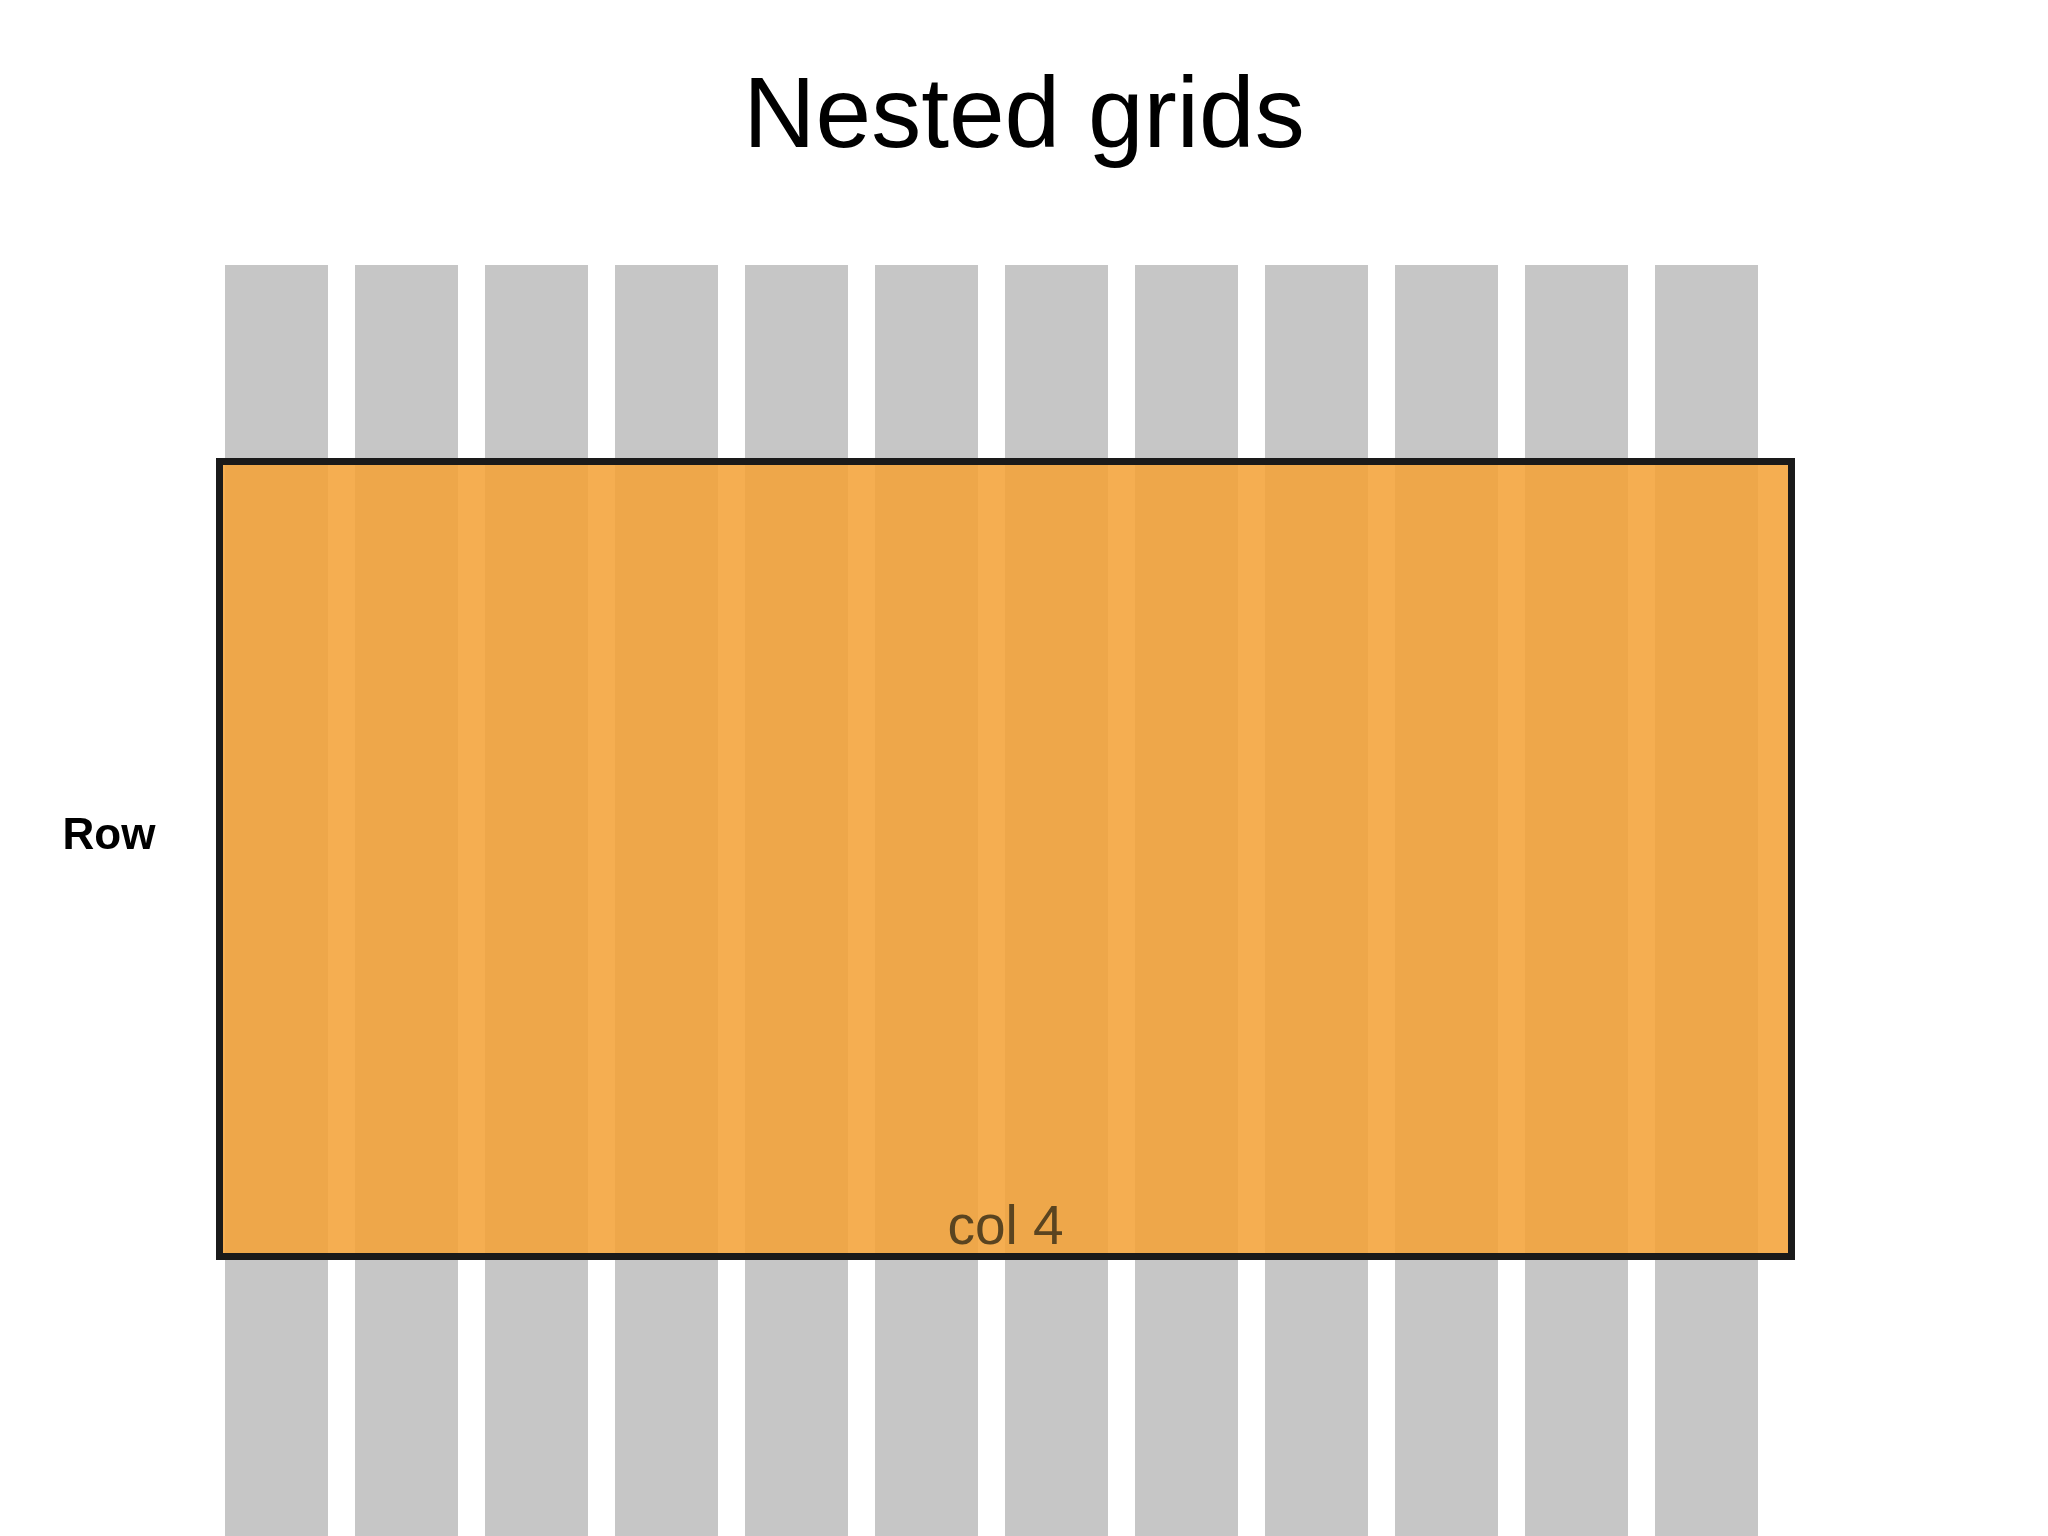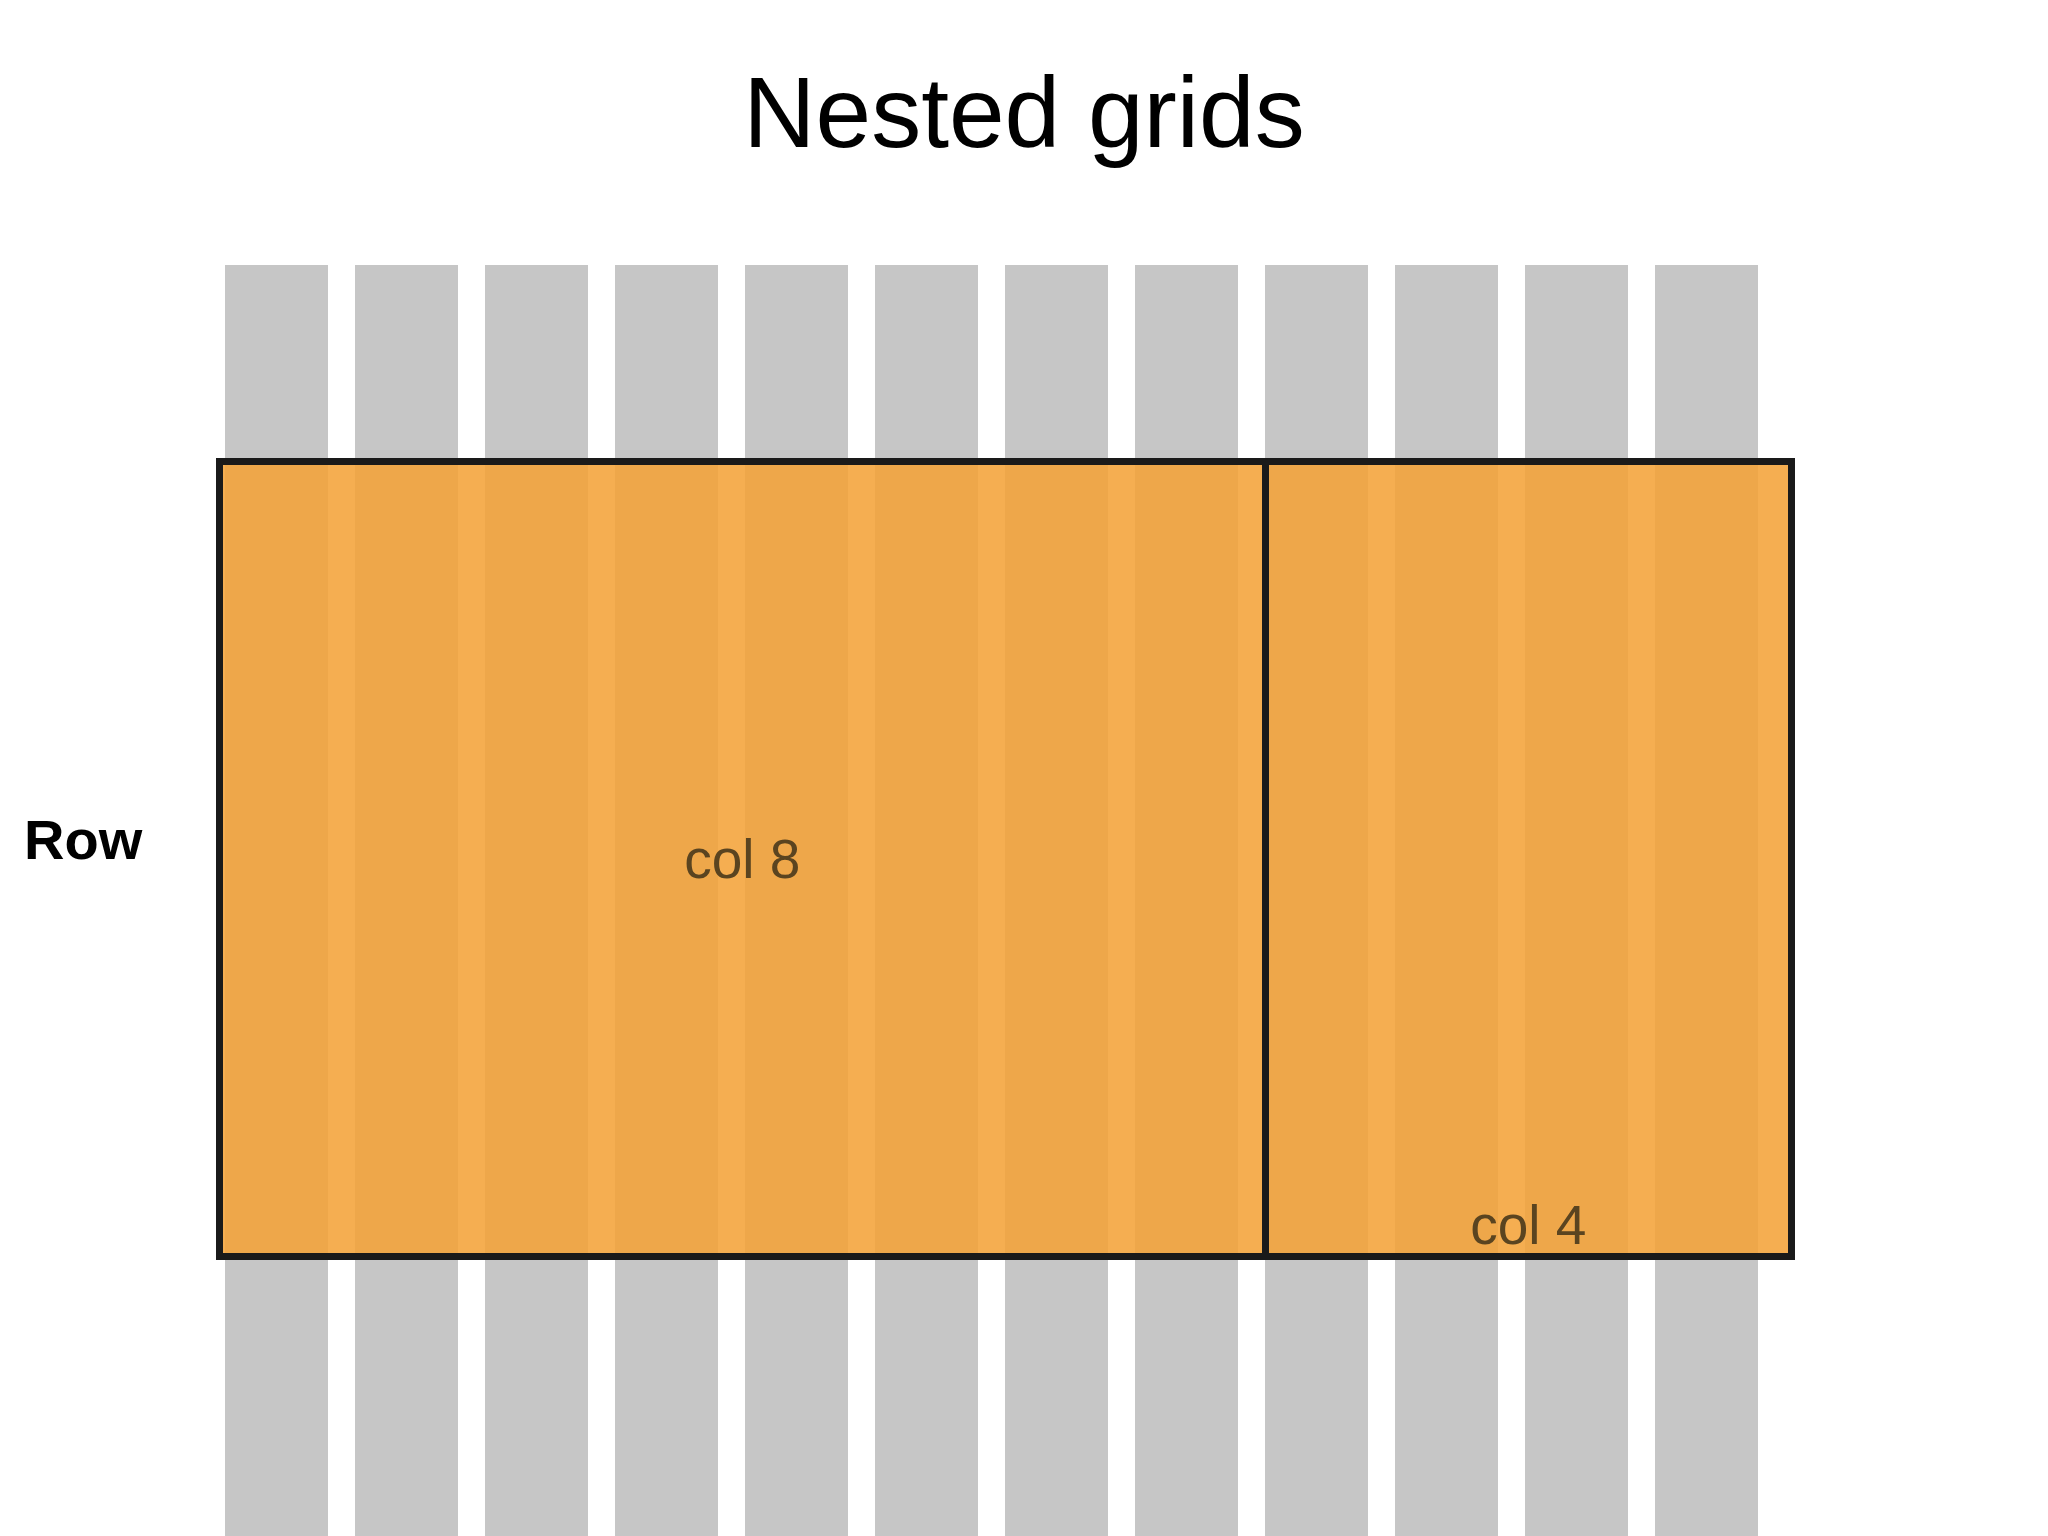--- a/index.html
+++ b/index.html
@@ -29,22 +29,22 @@
     color: #000000;
     white-space: nowrap;
   }
 
   
   #row-label {
     position: absolute;
     left: 24px;
     top: 812px;
     width: 170px;
-    text-align: left;
-    font-size: 56px;
+    text-align: center;
+    font-size: 44px;
     font-weight: bold;
     line-height: 1.0;
     color: #000000;
     white-space: nowrap;
   }
 
   
   #columns-layer {
     position: absolute;
     left: 225px;
@@ -116,21 +116,18 @@
       <div class="col-stripe" style="left: 650px; width: 103px; background: rgb(198, 198, 198);"></div>
       <div class="col-stripe" style="left: 780px; width: 103px; background: rgb(198, 198, 198);"></div>
       <div class="col-stripe" style="left: 910px; width: 103px; background: rgb(198, 198, 198);"></div>
       <div class="col-stripe" style="left: 1040px; width: 103px; background: rgb(198, 198, 198);"></div>
       <div class="col-stripe" style="left: 1170px; width: 103px; background: rgb(198, 198, 198);"></div>
       <div class="col-stripe" style="left: 1300px; width: 103px; background: rgb(198, 198, 198);"></div>
       <div class="col-stripe" style="left: 1430px; width: 103px; background: rgb(198, 198, 198);"></div>
     </div>
 
   <div id="row-box">
-    <div class="row-cell cell-left">
-      <span class="cell-label">col 8</span>
-    </div>
     <div class="row-cell cell-right">
       <span class="cell-label">col 4</span>
     </div>
   </div>
 
 </div>
 
 </body></html>

